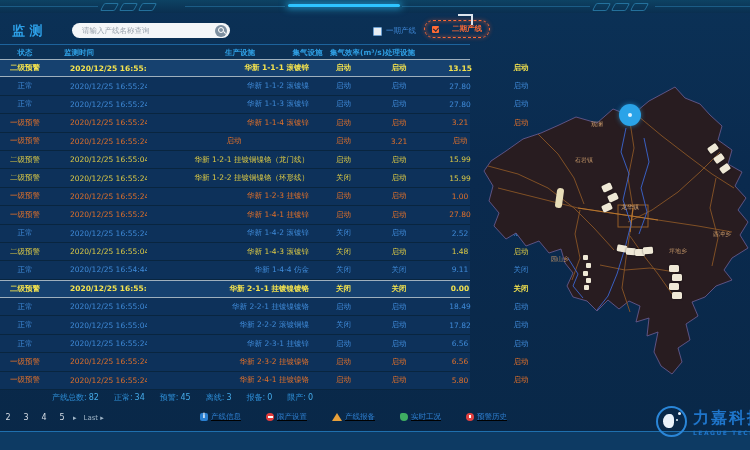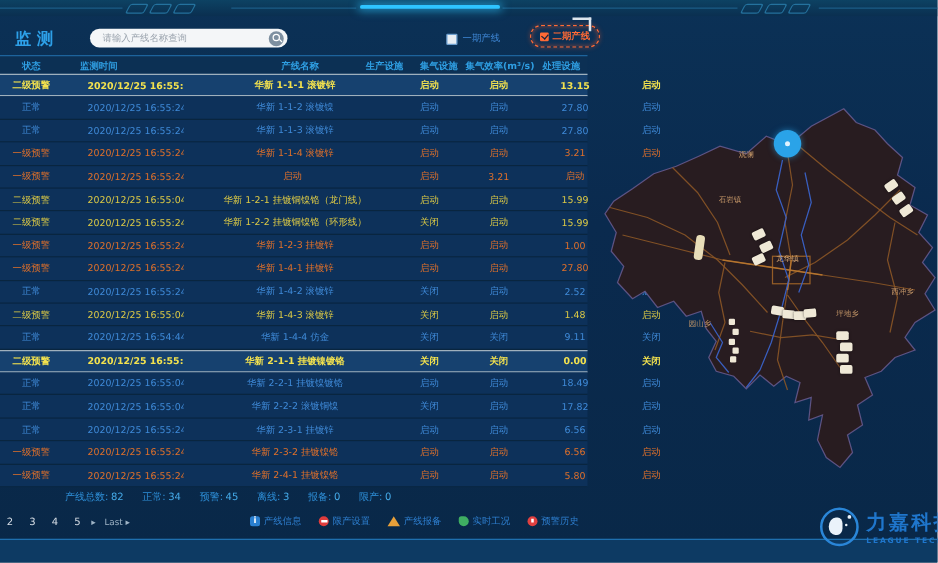--- a/index.html
+++ b/index.html
@@ -19,55 +19,55 @@
   .deco span{width:13px;height:6px;border:1px solid #2a7fae;transform:skewX(-28deg);border-radius:2px;opacity:.8}
   .deco-l{left:102px}.deco-r{left:594px}
   
   .page-title{position:absolute;left:12px;top:22px;font-size:13px;font-weight:bold;color:#2da0e8;}
   .search{position:absolute;left:72px;top:23px;width:158px;height:15px;box-sizing:border-box;
     background:#f4f6f8;border:none;border-radius:8px;padding:0 20px 0 10px;font-size:7.5px;color:#333;outline:none;}
   .search::placeholder{color:#9aa3ad;}
   .search-btn{position:absolute;left:215px;top:24.5px;width:12px;height:12px;border-radius:50%;background:#7d8fa0;cursor:pointer;}
   .search-btn i{position:absolute;left:3px;top:2.5px;width:4px;height:4px;border:1px solid #fff;border-radius:50%;display:block;}
   .search-btn b{position:absolute;left:7.5px;top:7.5px;width:3px;height:1.2px;background:#fff;transform:rotate(45deg);display:block;}
-  .filter1{position:absolute;left:357px;top:26px;display:flex;align-items:flex-end;gap:4px;color:#3f87d6;font-size:7.5px;cursor:pointer;}
+  .filter1{position:absolute;left:373px;top:26px;display:flex;align-items:flex-end;gap:4px;color:#3f87d6;font-size:7.5px;cursor:pointer;}
   .filter1 .box{width:7px;height:7px;border:1px solid #6d9fcf;background:#e8eef4;border-radius:1px;}
-  .filter2{position:absolute;left:424px;top:20px;height:16px;display:flex;align-items:center;gap:3px;
+  .filter2{position:absolute;left:424px;top:20px;height:16px;display:flex;align-items:center;gap:13px;
     border:1px dashed #ff6a35;border-radius:9px;padding:0 7px;color:#ff6a35;font-size:7.5px;font-weight:bold;
     box-shadow:0 0 4px rgba(255,90,40,.5) inset,0 0 4px rgba(255,90,40,.35);cursor:pointer;}
   .filter2 .box{width:7px;height:7px;background:#ff6a35;border-radius:1px;position:relative;}
   .filter2 .box::after{content:"";position:absolute;left:1.5px;top:0.5px;width:2.5px;height:4px;border:solid #16213a;border-width:0 1.2px 1.2px 0;transform:rotate(40deg);}
   .corner{position:absolute;left:458px;top:14px;width:13px;height:9px;border-top:2px solid #dde5ed;border-right:2px solid #dde5ed;}
   
   .grid{display:grid;grid-template-columns:50px 85px 150px 45px 42px 56px 42px;}
   .thead{position:absolute;left:0;top:44px;width:470px;height:15px;background:#0c3054;
     border-top:1px solid #1d639c;align-items:center;}
   .thead span{font-size:7.5px;font-weight:bold;color:#2f9ee2;text-align:center;white-space:nowrap;}
   .thead span:nth-of-type(2){text-align:left;padding-left:14px;}
   .thead span:nth-of-type(3){padding-left:60px;}
   .rows{position:absolute;left:0;top:59px;width:470px;}
   .trow{height:17.4px;background:#0d315a;border-bottom:1px solid #09253f;align-items:center;cursor:pointer;gap:12px;}
   .trow .c{font-size:7.5px;text-align:center;white-space:nowrap;overflow:hidden;}
   .trow .c-time{text-align:left;padding-left:8px;}
-  .trow .c-name{text-align:center;padding-left:4px;}
+  .trow .c-name{text-align:right;padding-left:4px;}
   .trow.normal .c{color:#3f8ad8;}
   .trow.warn1 .c{color:#e0702a;}
   .trow.warn2 .c{color:#ddca45;}
   .trow.sel{background:#16416f;border-top:1px solid #9fb0bd;border-bottom:1px solid #9fb0bd;height:16.4px;}
   .trow.sel .c{font-weight:bold;}
   .trow.sel.warn2 .c{color:#f3e24e;}
   
   .summary{position:absolute;left:52px;top:392px;display:flex;gap:15px;font-size:8px;color:#2e8fd8;}
   .summary .it{white-space:nowrap;}
   .summary .s-val{color:#45aae8;margin-left:2px;}
   
   .pager{position:absolute;left:4px;top:413px;display:flex;align-items:center;gap:7px;}
   .pager .pg{font-size:8px;color:#d7dee6;cursor:pointer;min-width:8px;text-align:center;}
   .pager .nav{font-size:7px;color:#9fb4c6;cursor:pointer;}
-  .toolbar{position:absolute;left:200px;top:412px;display:flex;align-items:center;gap:14px;}
+  .toolbar{position:absolute;left:200px;top:412px;display:flex;align-items:center;gap:25px;text-decoration:underline;}
   .toolbar .tb{display:flex;align-items:center;gap:3px;cursor:pointer;}
   .toolbar .lab{font-size:7.5px;color:#2e7fd0;white-space:nowrap;}
   .tico{width:8px;height:8px;display:inline-block;position:relative;}
   .tico.info{background:#2a7fd0;border-radius:2px;}
   .tico.info::after{content:"i";position:absolute;left:2.8px;top:-1.5px;color:#fff;font-size:7px;font-weight:bold;}
   .tico.limit{background:#e03c3c;border-radius:50%;}
   .tico.limit::after{content:"";position:absolute;left:1.5px;top:3.2px;width:5px;height:1.6px;background:#fff;}
   .tico.report{width:0;height:0;background:none;border-left:5px solid transparent;border-right:5px solid transparent;border-bottom:8px solid #e8a03a;}
   .tico.realtime{background:#3fae62;border-radius:2px 50% 50% 50%;}
   .tico.history{background:#e04040;border-radius:50%;}
@@ -129,21 +129,20 @@
 <div class="filter2">
   <span class="box"></span>
   <span>二期产线</span>
 </div>
 <div class="corner"></div>
 
 <div class="thead grid">
 
 <span>状态</span>
     <span>监测时间</span>
-    <span>产线名称</span>
     <span>生产设施</span>
     <span>集气设施</span>
     <span>集气效率(m³/s)</span>
     <span>处理设施</span>
   </div>
 
 <div class="rows">
 
     <div class="trow grid warn2 sel">
       <span class="c c-status">二级预警</span>

